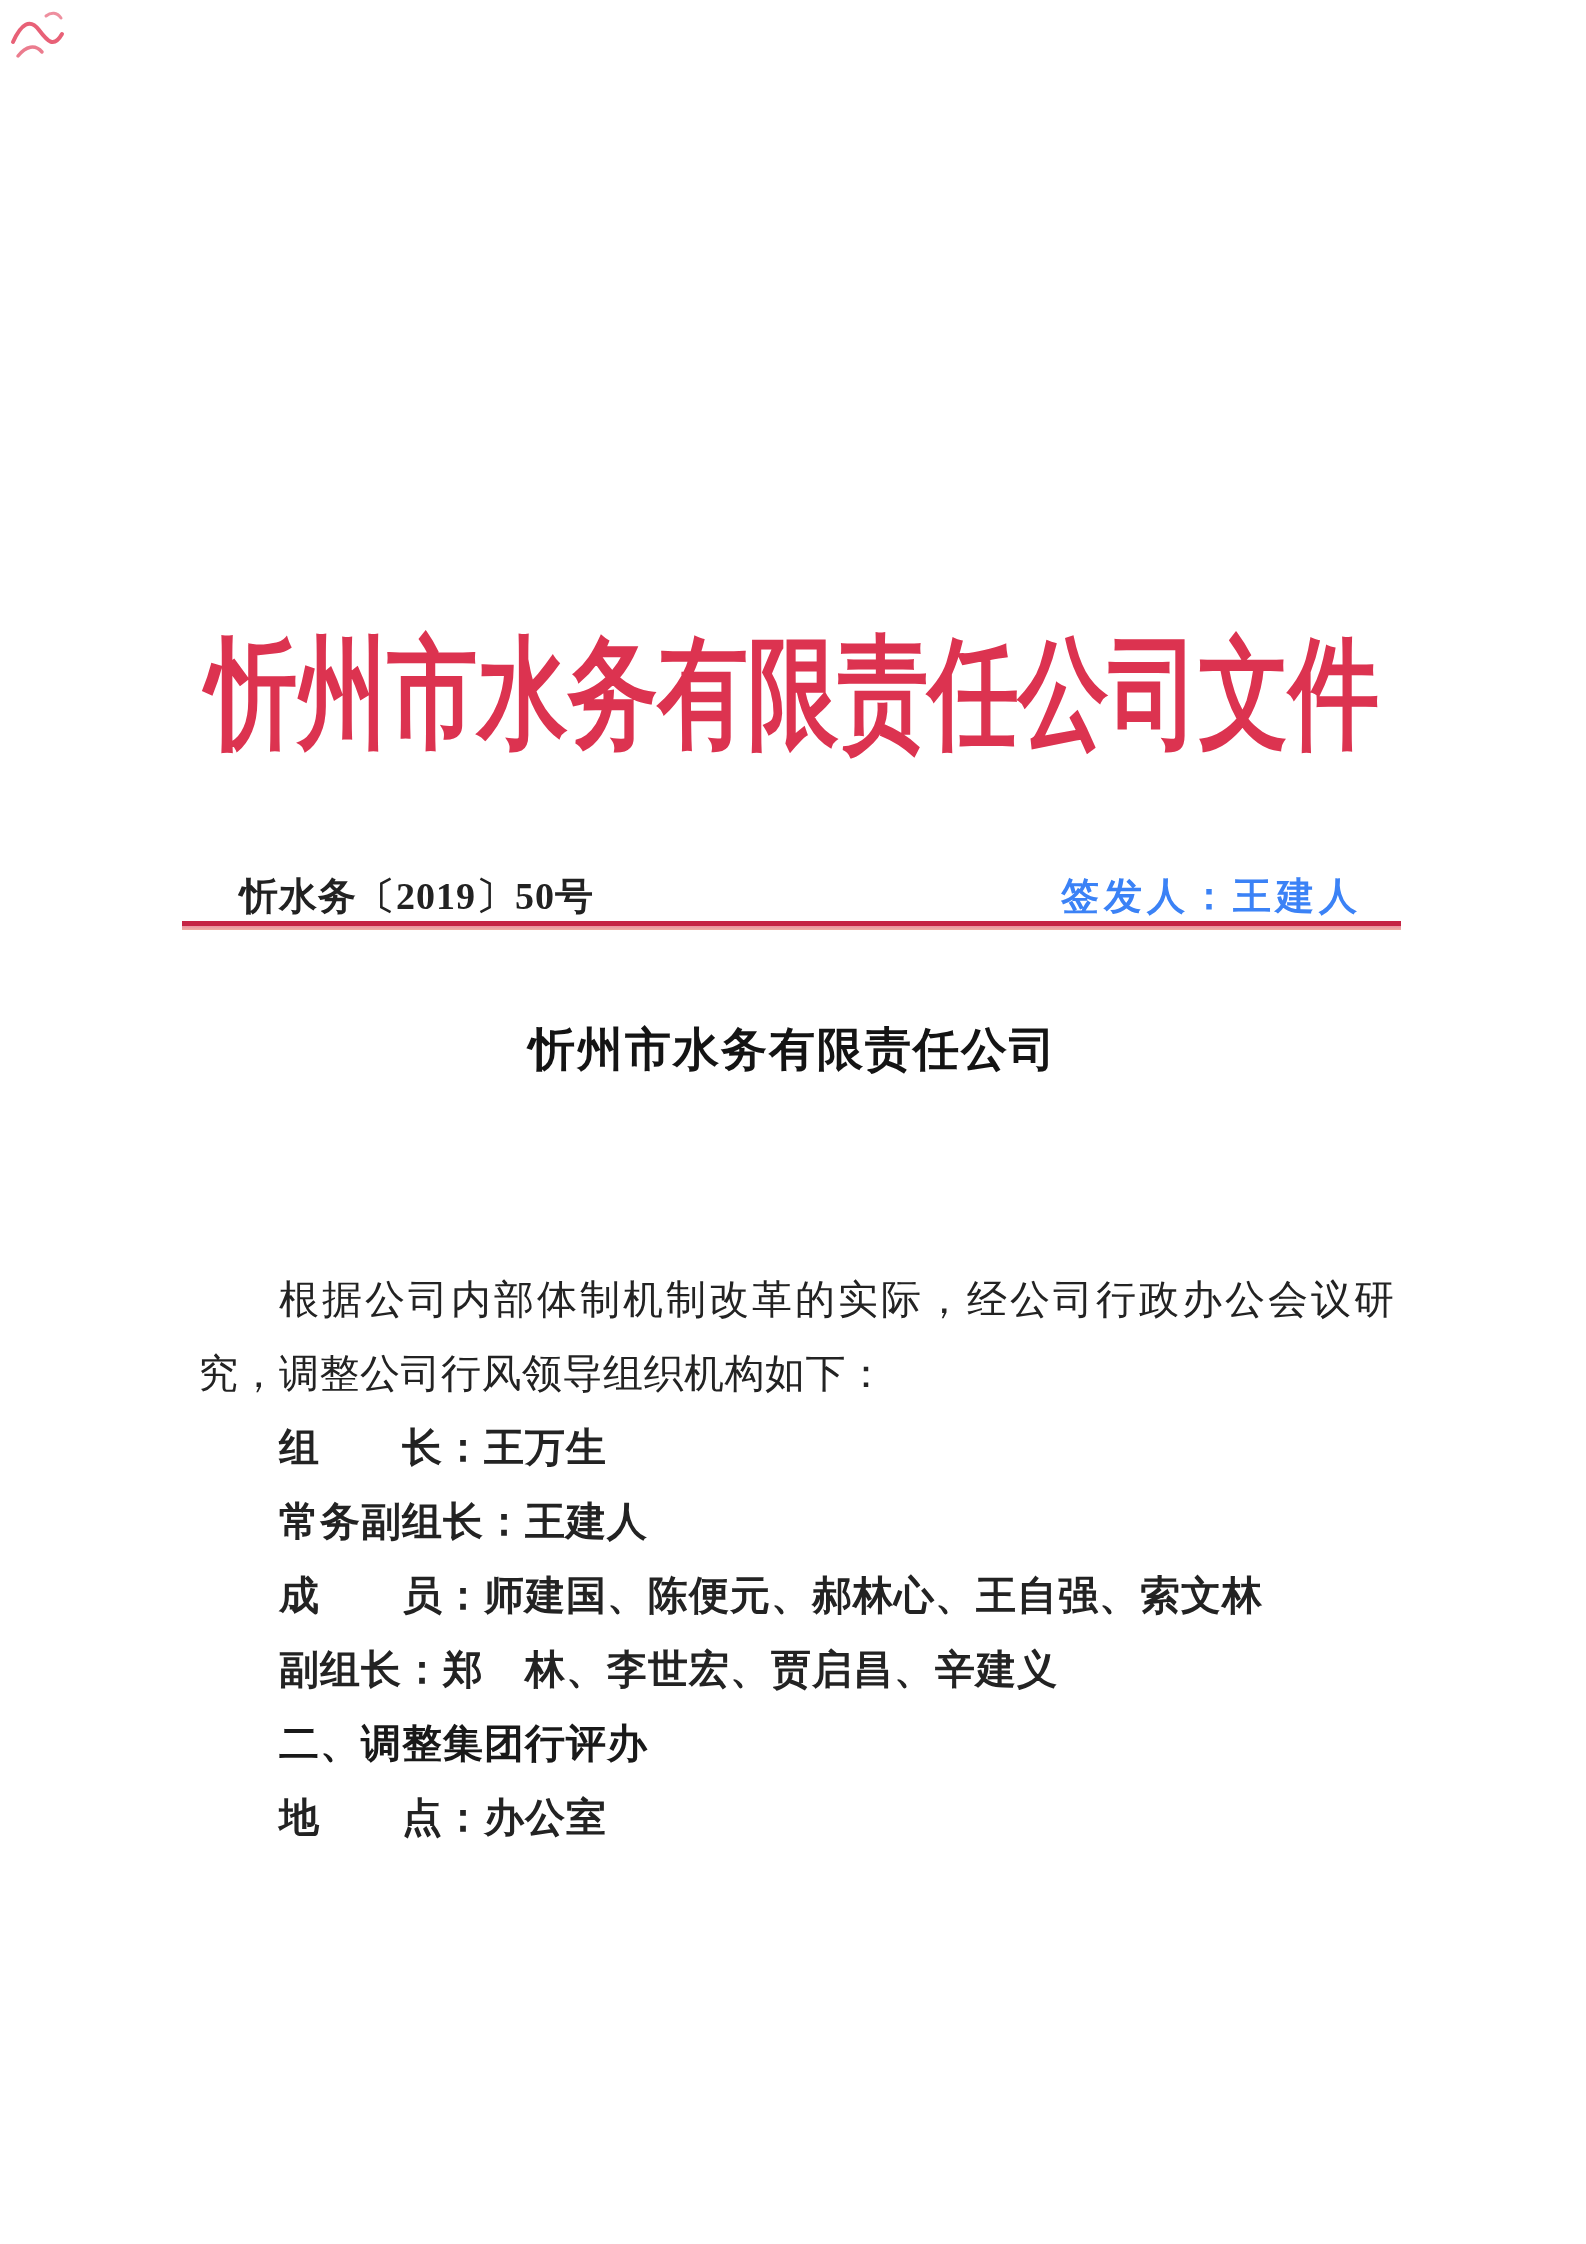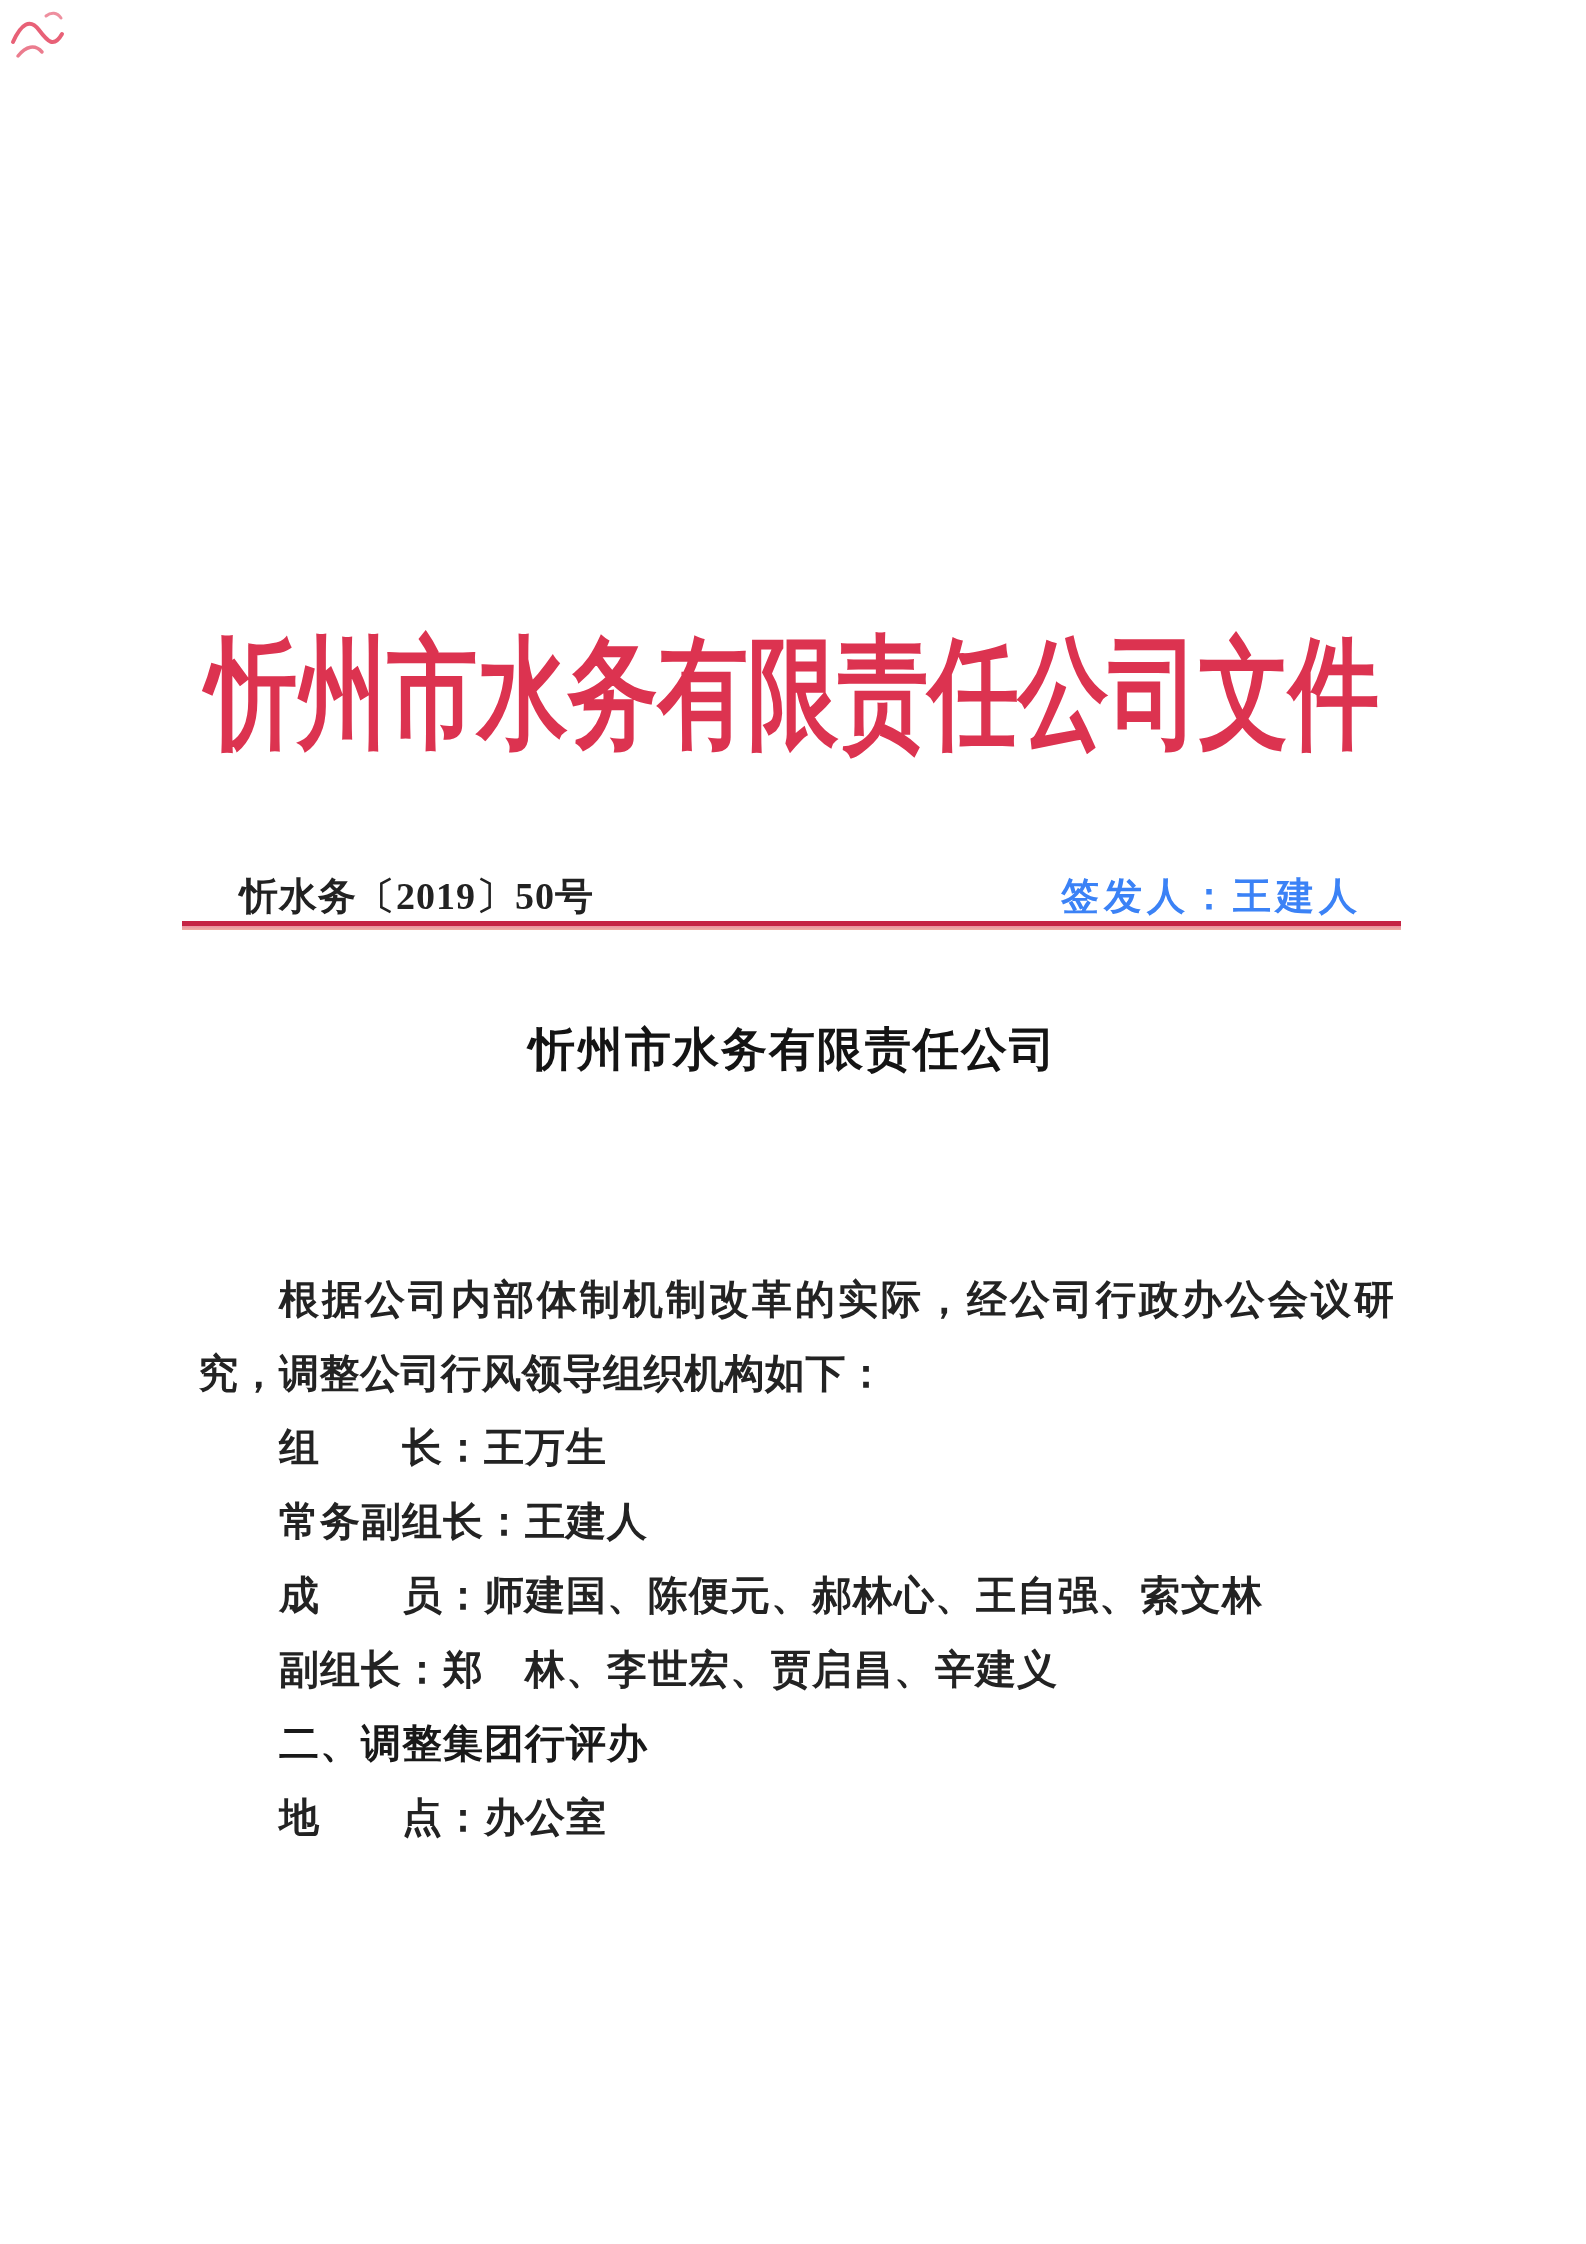--- a/index.html
+++ b/index.html
@@ -41,21 +41,21 @@
   .doc-title-2{
     position:absolute;left:0;right:0;top:1092px;
     text-align:center;font-size:47px;line-height:60px;font-weight:700;
     letter-spacing:1.5px;color:#141414;white-space:nowrap;
   }
   
   .body-block{position:absolute;left:198px;top:1263px;width:1200px;}
   .bline{
     height:74px;line-height:74px;
     font-size:40px;letter-spacing:1px;color:#232323;
-    white-space:nowrap;font-weight:700;
+    white-space:nowrap;font-weight:400;
   }
   .bline.indent{padding-left:81px;}
   .bline.para{letter-spacing:3px;}
   .bline.plain{letter-spacing:0.5px;}
   .bline.head{font-weight:700;letter-spacing:1px;color:#191919;}
   .bline.role{font-weight:600;letter-spacing:1px;}
 </style>
 </head>
 <body>
 

